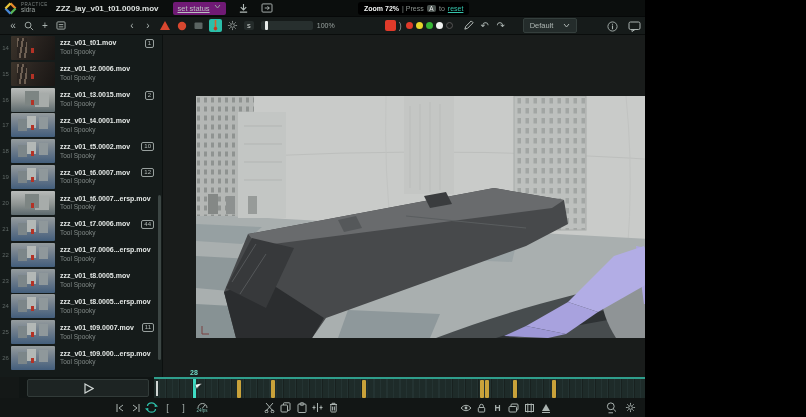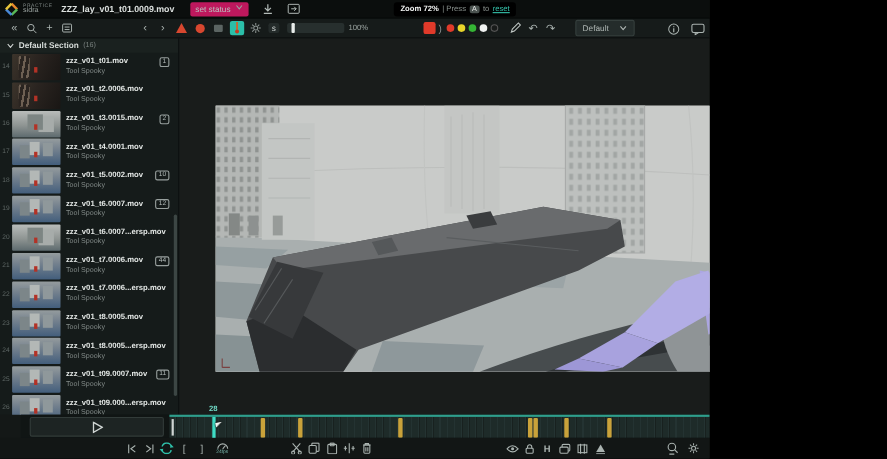--- a/index.html
+++ b/index.html
@@ -7,21 +7,21 @@
   body { font-family:"Liberation Sans", sans-serif; }
   .app { position:relative; width:645px; height:417px; background:#141817; overflow:hidden; color:#c6ccca; }
 
   
   .topbar { position:absolute; left:0; top:0; width:806px; height:17px; background:#0b0e0d; display:flex; align-items:center; font-size:8px; border-bottom:1px solid #060808; }
   .logo { width:13px; height:13px; margin:0 4px 0 4px; flex:none; }
   .brand { line-height:1; margin-right:8px; }
   .brand .b1 { font-size:4.5px; color:#7c8482; letter-spacing:.5px; }
   .brand .b2 { font-size:6.5px; color:#9aa3a0; }
   .title { color:#dde1df; font-weight:bold; font-size:8px; margin-right:14px; white-space:nowrap; }
-  .pill-btn { background:#be185d; color:#b9c0be; border-radius:2px; padding:2px 5px; font-size:7.5px; display:flex; align-items:flex-start; gap:4px; }
+  .pill-btn { background:#701a75; color:#b9c0be; border-radius:2px; padding:2px 5px; font-size:7.5px; display:flex; align-items:flex-start; gap:4px;text-decoration:underline; }
   .ticon { margin-left:12px; display:flex; align-items:center; }
   .zoom-pill { position:absolute; left:358px; top:2px; height:13px; background:#000; border-radius:3px; display:flex; align-items:center; padding:0 6px; gap:3px; font-size:7px; color:#8b938f; white-space:nowrap; }
   .zoom-pill .zl { color:#f2f4f3; font-weight:bold; }
   .zoom-pill .key { background:#4a524f; color:#e8eae9; border-radius:2px; padding:0 2.5px; font-size:6.5px; }
   .zoom-pill .reset { color:#35c3ab; text-decoration:underline; }
   .top-right { position:absolute; right:0; top:0; height:17px; display:flex; align-items:center; gap:9px; padding-right:4px; }
   .share-btn { border:1px solid #4a5553; border-radius:2px; color:#99a29f; font-size:7.5px; display:flex; align-items:center; height:12px; padding:0 4px; gap:4px; }
   .share-btn .divline { width:1px; height:8px; background:#4a5553; }
   .sync-btn { background:#17a violet; }
   .sync-btn { background:#16a493; color:#fff; border-radius:3px; font-size:6px; font-weight:bold; line-height:1.15; text-align:center; padding:1.5px 7px; }
@@ -213,27 +213,20 @@
     </span>
     <span>
       <svg width="13" height="11" viewBox="0 0 13 11">
           <rect x="1" y="1" width="11" height="7.5" rx="1.5" stroke="#aab3b0" fill="none"></rect>
           <path d="M4,8.5 L4,10.5 L7,8.5" stroke="#aab3b0" fill="none"></path>
         </svg>
     </span>
   </div>
 
   <div class="sidebar">
-    <div class="sec-head">
-      <svg width="7" height="5" viewBox="0 0 7 5">
-          <path d="M1,1 L3.5,4 L6,1" stroke="#d6dbd9" fill="none"></path>
-        </svg>
-      <span>Default Section</span>
-      <span class="cnt">(16)</span>
-    </div>
     <div>
     <div class="clip-row">
       <span class="clip-idx">14</span>
       <div class="thumb thumb-dark"></div>
       <div class="clip-meta">
         <div class="clip-name">zzz_v01_t01.mov</div>
         <div class="clip-author">Tool Spooky</div>
       </div>
       <span class="badge">1</span>
     </div>

